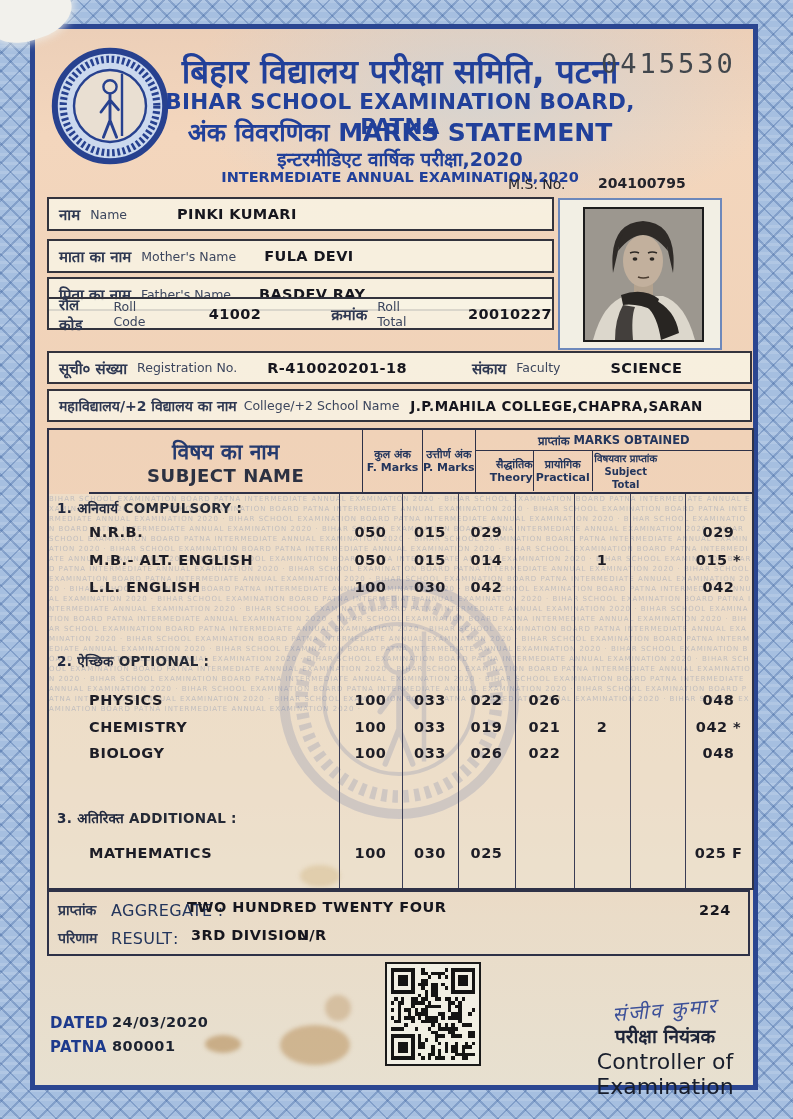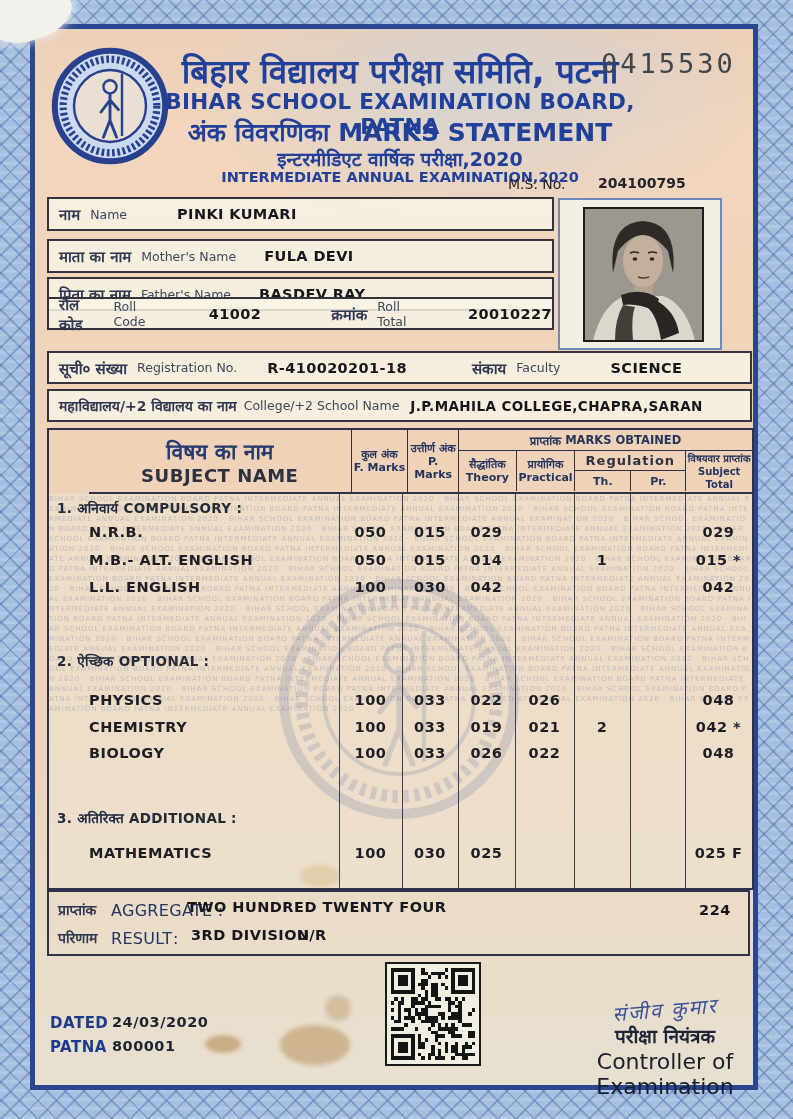--- a/index.html
+++ b/index.html
@@ -193,34 +193,27 @@
         <div class="h2l">कुल अंक</div>
         <div class="h2l">F. Marks</div>
       </div>
       <div class="thc hc bL" style="width:56px;">
         <div class="h2l">उत्तीर्ण अंक</div>
         <div class="h2l">P. Marks</div>
       </div>
       <div class="thc bL" style="width:294px;">
         <div class="mo-top"><span>प्राप्तांक</span>&nbsp;<span>MARKS OBTAINED</span></div>
         <div class="mo-bot">
-          <div class="thc hc" style="width:57px;">
+          <div class="thc hc" style="width:57px;align-items:flex-end;">
             <div class="h2l">सैद्धांतिक</div>
             <div class="h2l">Theory</div>
           </div>
           <div class="thc hc bL" style="width:59px;">
             <div class="h2l">प्रायोगिक</div>
             <div class="h2l">Practical</div>
-          </div>
-          <div class="thc reg-wrap bL" style="width:111px;">
-            <div class="reg-top">Regulation</div>
-            <div class="reg-bot">
-              <div class="reg-cell" style="width:56px;">Th.</div>
-              <div class="reg-cell bL" style="width:55px;">Pr.</div>
-            </div>
           </div>
           <div class="thc hc bL" style="width:67px;">
             <div class="h2l" style="font-size:10px;">विषयवार प्राप्तांक</div>
             <div class="h2l" style="font-size:10px;">Subject Total</div>
           </div>
         </div>
       </div>
     </div>
 
     <div class="tbody" style="position:relative;width:703px;height:394px;">

